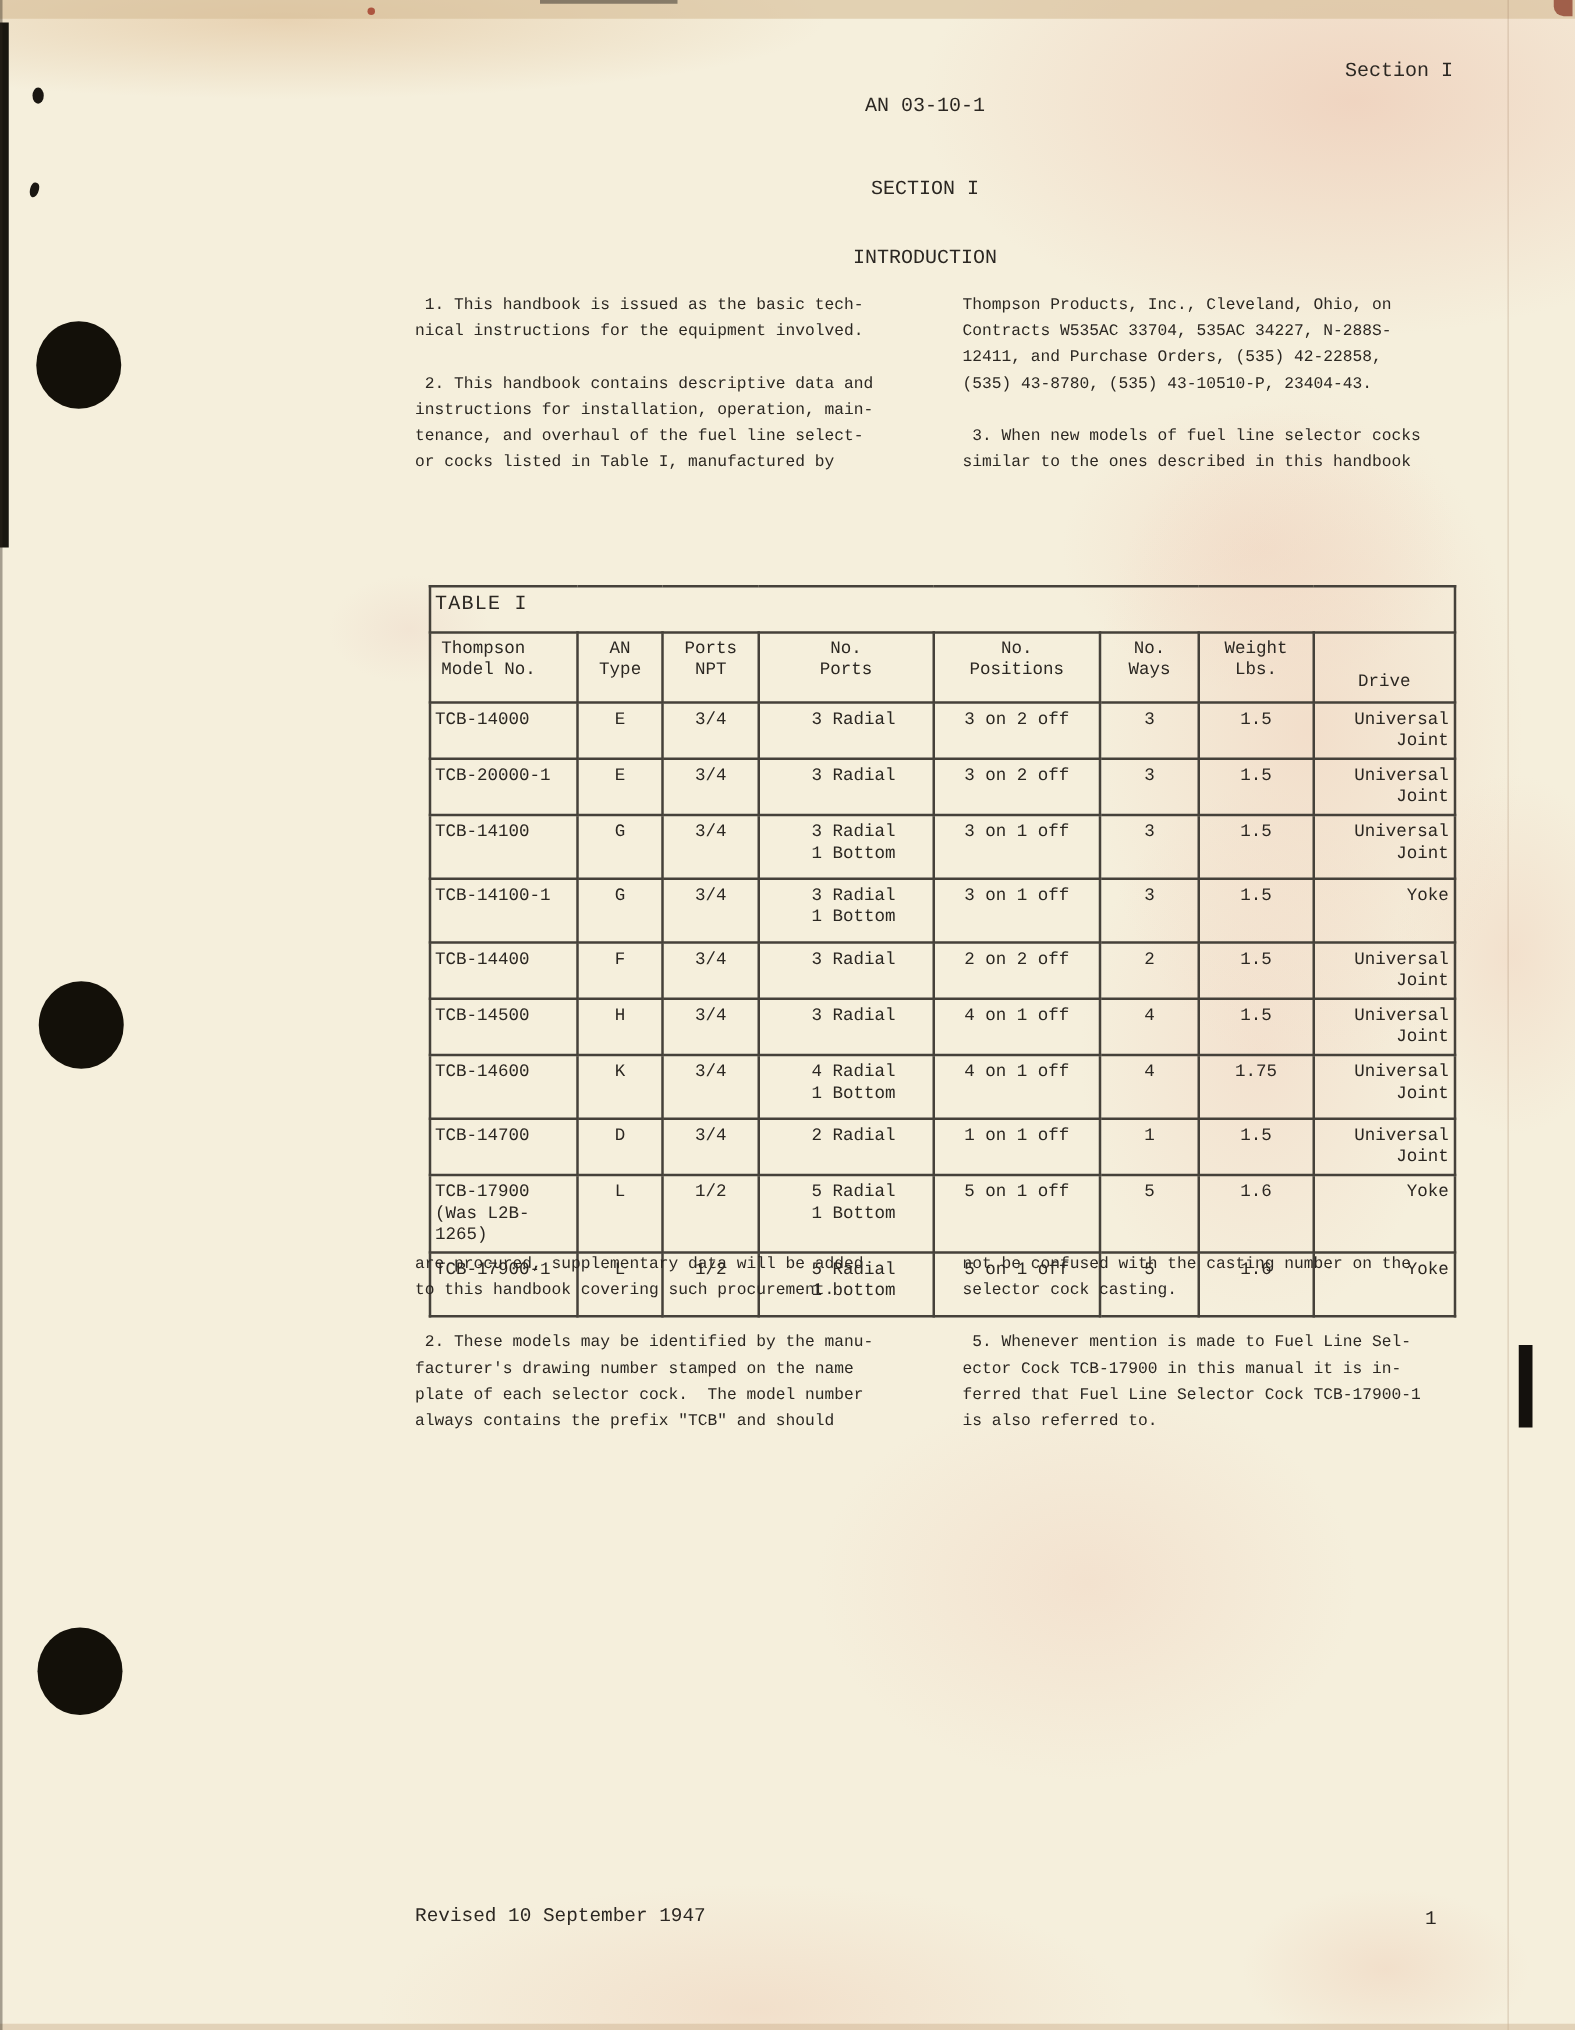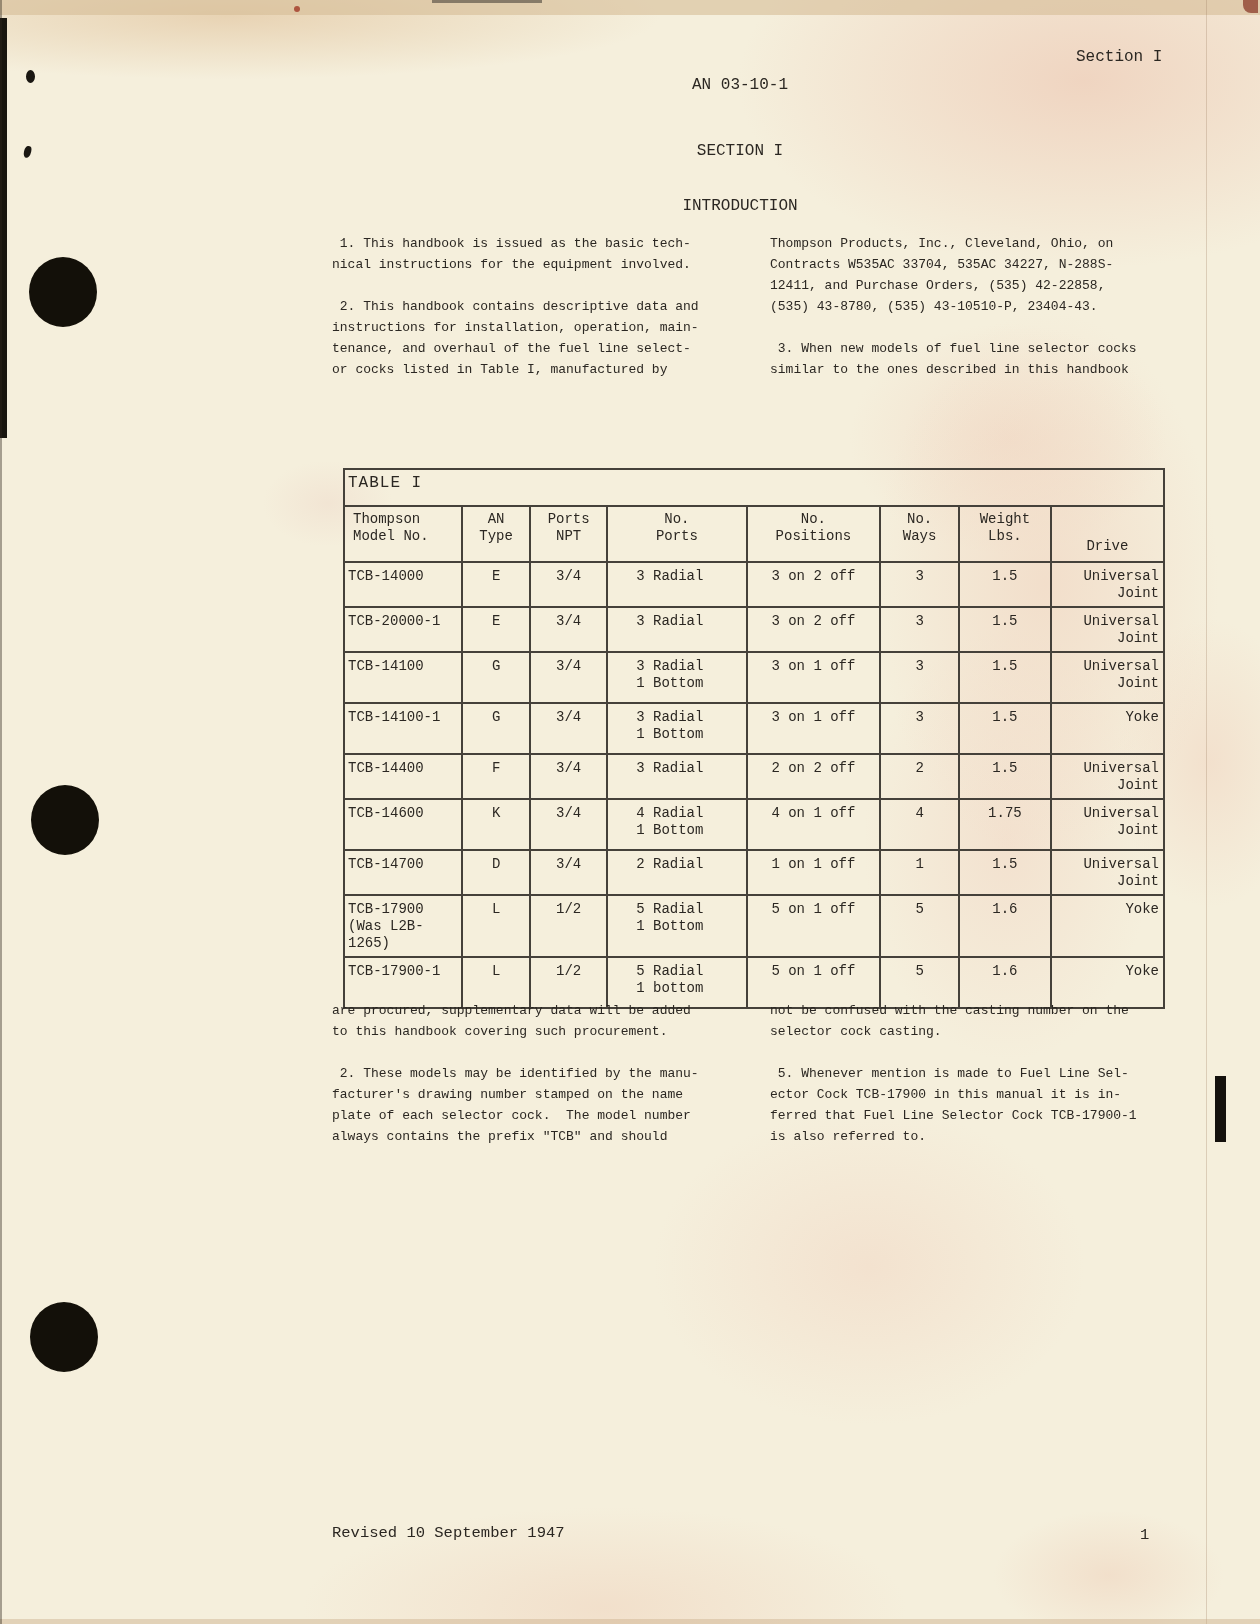--- a/index.html
+++ b/index.html
@@ -66,21 +66,21 @@
   .doc-table col.c1{width:14.4%}.doc-table col.c2{width:8.3%}
   .doc-table col.c3{width:9.4%}.doc-table col.c4{width:17%}
   .doc-table col.c5{width:16.3%}.doc-table col.c6{width:9.6%}
   .doc-table col.c7{width:11.2%}.doc-table col.c8{width:13.8%}
   .title-cell{text-align:center;font-size:16px;letter-spacing:1px;height:26px;vertical-align:middle;}
   .doc-table th{text-align:center;height:44px;padding-top:4px;}
   .doc-table th:first-child{text-align:left;padding-left:8px;}
   .doc-table th:last-child{vertical-align:bottom;padding-bottom:6px;}
   .doc-table td{text-align:center;}
   .doc-table td:nth-child(1){text-align:left;padding-left:3px;}
-  .doc-table td:nth-child(4){text-align:left;padding-left:28px;margin-top:16px;}
+  .doc-table td:nth-child(4){text-align:center;padding-left:16px;margin-top:16px;}
   .doc-table td:nth-child(8){text-align:right;}
   .row-single td{height:17px;}
   .row-double td{height:40px;}
   .footnote-cell{text-align:left !important;padding:8px 6px 8px 18px !important;}
   .footnote-cell div{margin-bottom:5px;}
 
   .footer-left{position:absolute;left:332px;top:1524px;font-size:15.5px;}
   .page-num{position:absolute;left:1140px;top:1526px;font-size:15.5px;}
 </style>
 </head>
@@ -199,20 +199,30 @@
     <tr class="row-single">
       <td>TCB-14400</td>
         <td>F</td>
         <td>3/4</td>
         <td>3 Radial</td>
         <td>2 on 2 off</td>
         <td>2</td>
         <td>1.5</td>
         <td>Universal Joint</td>
     </tr>
+    <tr class="row-single">
+      <td>TCB-14500</td>
+        <td>H</td>
+        <td>3/4</td>
+        <td>3 Radial</td>
+        <td>4 on 1 off</td>
+        <td>4</td>
+        <td>1.5</td>
+        <td>Universal Joint</td>
+    </tr>
     <tr class="row-double">
       <td>TCB-14600</td>
         <td>K</td>
         <td>3/4</td>
         <td>4 Radial
 1 Bottom</td>
         <td>4 on 1 off</td>
         <td>4</td>
         <td>1.75</td>
         <td>Universal Joint</td>

